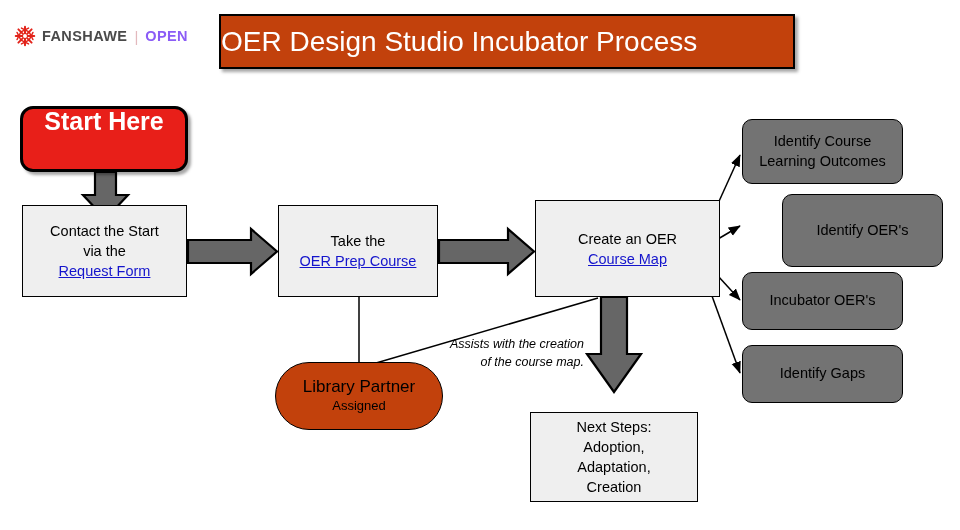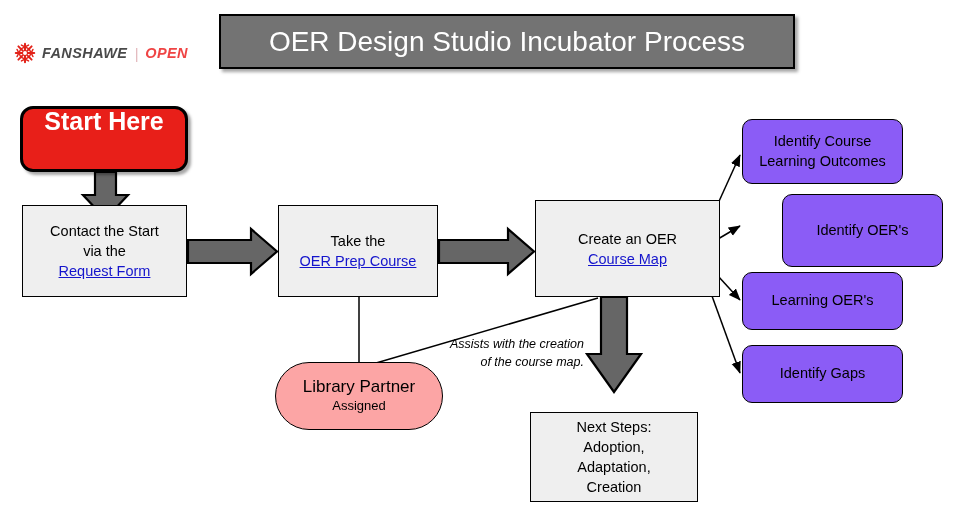--- a/index.html
+++ b/index.html
@@ -26,62 +26,61 @@
     left: 0; top: 0;
     width: 960px;
     height: 530px;
     pointer-events: none;
   }
 
   
   .brand {
     position: absolute;
     left: 14px;
-    top: 40px;
+    top: 23px;
     display: flex;
     align-items: center;
     gap: 6px;
     height: 26px;
-    font-style: italic;
   }
   .brand-mark { width: 22px; height: 22px; display: block; }
   .brand-word {
     font-size: 14.5px;
     font-weight: bold;
     letter-spacing: 0.4px;
     color: #4a4a4a;
     line-height: 1;
   }
   .brand-div {
     font-size: 15px;
     color: #e3b9bd;
     line-height: 1;
     margin: 0 1px;
   }
   .brand-open {
     font-size: 14.5px;
     font-weight: bold;
     letter-spacing: 0.4px;
-    color: #ef4444;
+    color: #8b5cf6;
     line-height: 1;
   }
 
   
   .title-banner {
     position: absolute;
     left: 219px;
     top: 14px;
     width: 576px;
     height: 55px;
-    background: #737373;
+    background: #c2410c;
     border: 2px solid #000000;
     box-sizing: border-box;
     display: flex;
     align-items: center;
-    justify-content: center;
+    justify-content: flex-start;
     box-shadow: 3px 3px 3px rgba(0,0,0,0.35);
   }
   .title-banner span {
     color: #ffffff;
     font-size: 28px;
     line-height: 1;
     white-space: nowrap;
   }
 
   
@@ -132,39 +131,39 @@
   #box-map       { left: 535px; top: 200px; width: 185px; height: 97px; }
   #box-next      { left: 530px; top: 396px; width: 168px; height: 90px; margin-top: 16px; }
 
   
   .oval {
     position: absolute;
     left: 275px;
     top: 362px;
     width: 168px;
     height: 68px;
-    background: #fca5a5;
+    background: #c2410c;
     border: 1.6px solid #000000;
     border-radius: 34px;
     box-sizing: border-box;
     display: flex;
     flex-direction: column;
     align-items: center;
     justify-content: center;
     text-align: right;
   }
   .oval .main { font-size: 17px; line-height: 1.2; }
   .oval .sub  { font-size: 13px; line-height: 1.3; }
 
   
   .rbox {
     position: absolute;
     left: 742px;
     width: 161px;
-    background: #8b5cf6;
+    background: #737373;
     border: 1.6px solid #000000;
     border-radius: 10px;
     box-sizing: border-box;
     display: flex;
     align-items: center;
     justify-content: center;
     text-align: center;
     font-size: 14.5px;
     line-height: 1.36;
     padding: 2px 5px;
@@ -301,19 +300,19 @@
 
   <div class="annotation">Assists with the creation of the course map.</div>
 
   <div class="rbox" id="rbox-0">
     <span>Identify Course Learning Outcomes</span>
   </div>
   <div class="rbox" id="rbox-1">
     <span>Identify OER's</span>
   </div>
   <div class="rbox" id="rbox-2">
-    <span>Learning OER's</span>
+    <span>Incubator OER's</span>
   </div>
   <div class="rbox" id="rbox-3">
     <span>Identify Gaps</span>
   </div>
 
 </div>
 
 </body></html>

